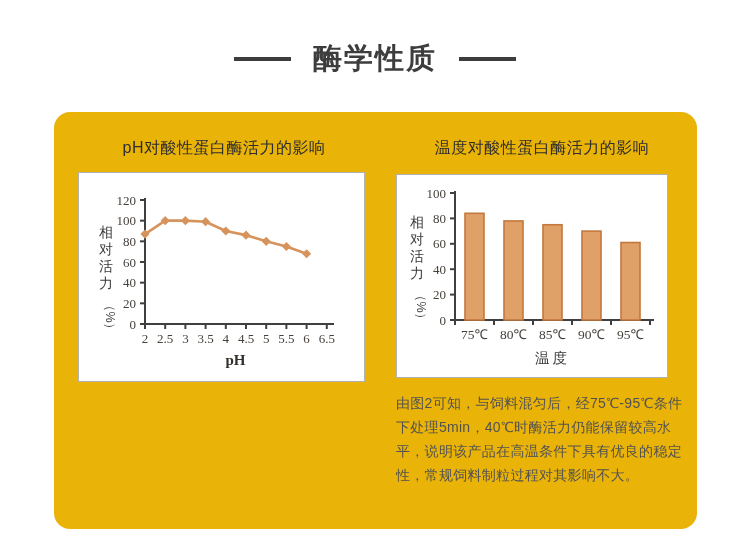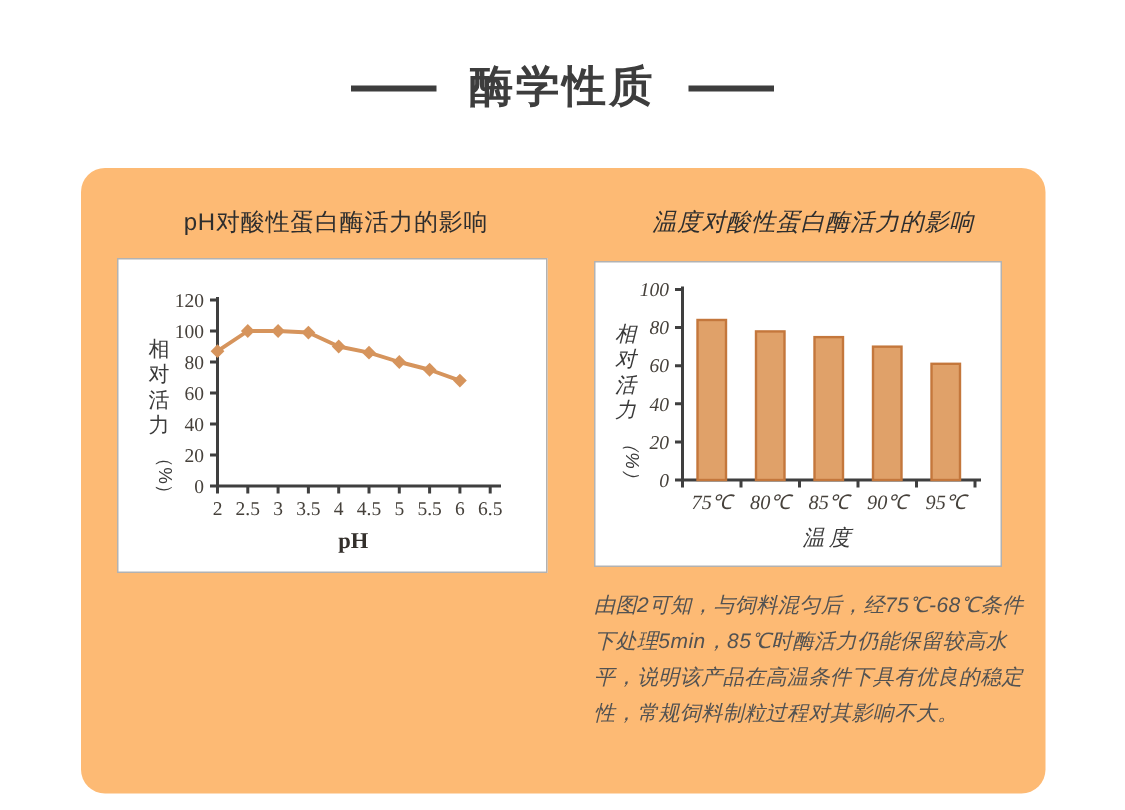--- a/index.html
+++ b/index.html
@@ -16,26 +16,26 @@
   .header-dash { width: 57px; height: 4px; background: #3d3d3d; }
   .page-title {
     font-size: 29px; font-weight: bold; color: #3d3d3d;
     letter-spacing: 2px; line-height: 1;
   }
 
   
   .panel {
     position: absolute; left: 54px; top: 112px;
     width: 643px; height: 417px;
-    background: #fdba74; border-radius: 16px; padding-left: 40px;
+    background: #eab308; border-radius: 16px; padding-left: 40px;
   }
 
   .figure { position: absolute; top: 0; width: 292px; }
   .figure-left  { left: 24px; }
-  .figure-right { left: 342px; font-style: italic; }
+  .figure-right { left: 342px; }
 
   .figure-title {
     margin-top: 26px; text-align: center;
     font-size: 16px; font-weight: 500; color: #2e2e2e;
     letter-spacing: 0.5px;
   }
 
   .chart-box {
     margin-top: 13px; background: #ffffff;
     border: 1px solid #b2b2b2;
@@ -157,17 +157,17 @@
             <rect x="224" y="67.53" width="19" height="77.47" fill="#e0a169" stroke="#c4773c" stroke-width="1.6"></rect>
             <text x="233.5" y="164" text-anchor="middle" font-family="&quot;Liberation Serif&quot;, serif" font-size="13.5" fill="#46413b">95℃</text>
             <text x="155.5" y="188" text-anchor="middle" font-size="14.5" font-weight="500" fill="#3a3a3a" letter-spacing="3">温度</text>
             <text x="20" y="52" text-anchor="middle" font-size="14" fill="#3a3a3a">相</text>
             <text x="20" y="69" text-anchor="middle" font-size="14" fill="#3a3a3a">对</text>
             <text x="20" y="86" text-anchor="middle" font-size="14" fill="#3a3a3a">活</text>
             <text x="20" y="103" text-anchor="middle" font-size="14" fill="#3a3a3a">力</text>
             <text transform="translate(20,114) rotate(90)" font-size="12.5" fill="#3a3a3a" text-anchor="start">（%）</text>
           </svg>
       </div>
-      <p class="figure-description">由图2可知，与饲料混匀后，经75℃-68℃条件下处理5min，85℃时酶活力仍能保留较高水平，说明该产品在高温条件下具有优良的稳定性，常规饲料制粒过程对其影响不大。</p>
+      <p class="figure-description">由图2可知，与饲料混匀后，经75℃-95℃条件下处理5min，40℃时酶活力仍能保留较高水平，说明该产品在高温条件下具有优良的稳定性，常规饲料制粒过程对其影响不大。</p>
     </section>
 
   </div>
 </div>
 
 </body></html>

